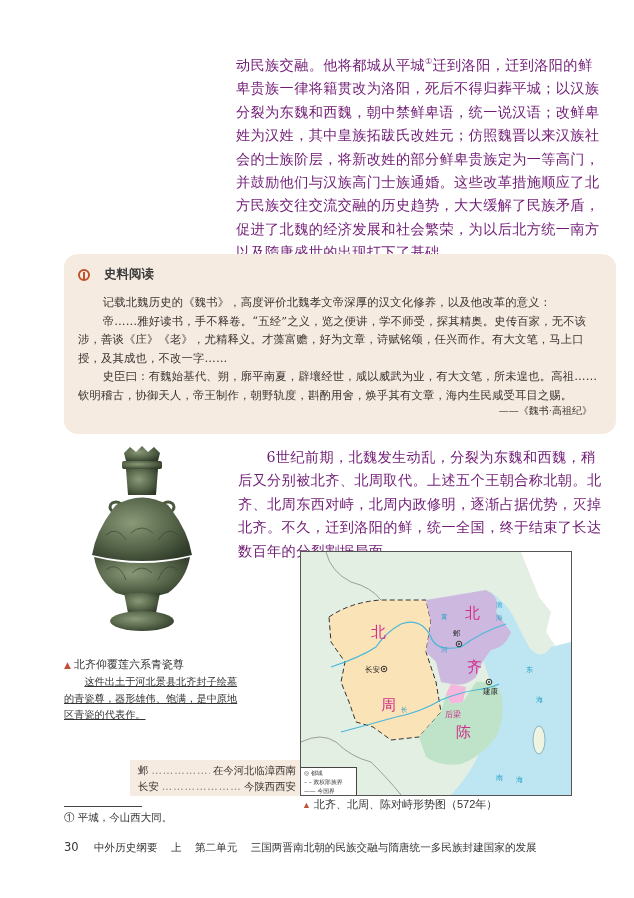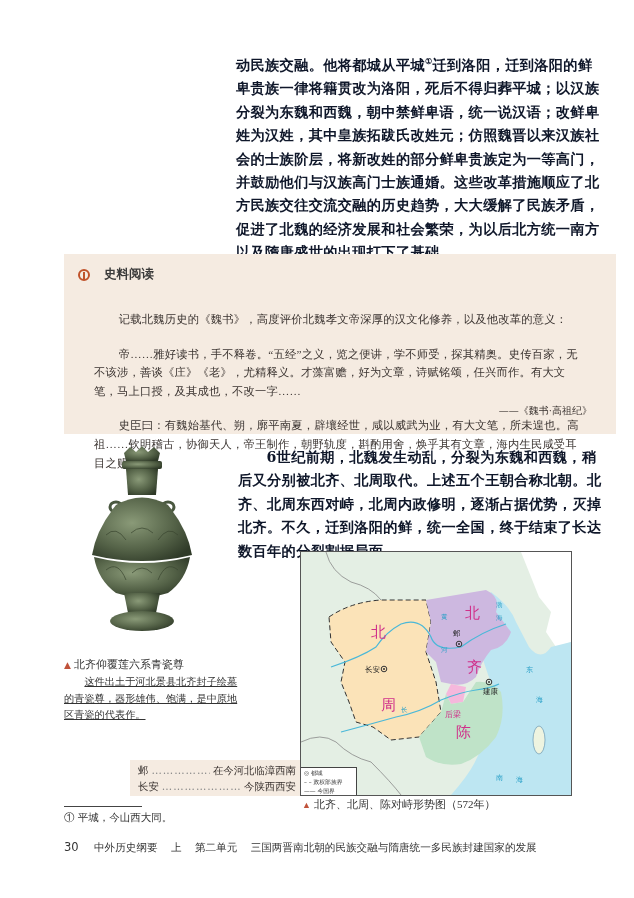--- a/index.html
+++ b/index.html
@@ -1,48 +1,48 @@
 <!DOCTYPE html>
 <html><head>
 <meta charset="utf-8">
 <style>
   html, body { margin: 0; padding: 0; background: #ffffff; }
   body { width: 634px; height: 898px; position: relative; overflow: hidden;
          font-family: "DejaVu Serif", "Liberation Serif", serif; color: #2a2a2a; }
-  .para { position: absolute; font-size: 14.2px; line-height: 23.4px; letter-spacing: 0.35px; color: #0f172a; font-weight: bold; }
+  .para { position: absolute; font-size: 14.2px; line-height: 23.4px; letter-spacing: 0.35px; color: #701a75; }
   .para p { margin: 0; }
   #top-para { left: 236px; top: 50px; width: 368px; }
   #top-para sup { font-size: 8px; vertical-align: 6px; }
   .reading { position: absolute; left: 64px; top: 254px; width: 552px; height: 180px;
-             background: #f5ebe1; border-radius: 0; }
+             background: #f5ebe1; border-radius: 14px; }
   .reading-head { position: absolute; left: 14px; top: 12px; display: flex; align-items: center; }
   .reading-icon { width: 12px; height: 12px; border: 2px solid #c0522a; border-radius: 50%;
                   position: relative; box-sizing: border-box; margin-right: 14px; }
   .reading-icon::after { content: ""; position: absolute; left: 3px; top: 1px; width: 2px; height: 7px; background: #c0522a; }
   .reading-title { font-family: "DejaVu Sans", "Liberation Sans", sans-serif; font-size: 12.5px; font-weight: bold; color: #3a3a3a; }
   .reading-body { position: absolute; left: 14px; top: 40px; width: 520px; font-size: 11.3px;
                   line-height: 18.6px; color: #3a3330; letter-spacing: 0.2px; }
-  .reading-body p { margin: 16px; text-indent: 2.2em; font-family: Liberation Serif, serif; }
+  .reading-body p { margin: 0; text-indent: 2.2em; }
   .reading-source { position: absolute; right: 24px; top: 150px; font-size: 10px; color: #3a3330; }
   #mid-para { left: 238px; top: 446px; width: 366px; }
   #mid-para .indent { text-indent: 2em; }
   .vase { position: absolute; left: 76px; top: 445px; width: 132px; height: 200px; }
   .vase-caption { position: absolute; left: 64px; top: 656px; width: 180px; font-size: 11px; line-height: 17px; color: #333; }
   .vase-caption .cap-title { font-family: "DejaVu Sans", "Liberation Sans", sans-serif; font-size: 11px; color: #333; }
   .vase-caption .cap-desc { font-size: 10.2px; line-height: 16.5px; text-indent: 2em; margin: 0; text-decoration: underline; }
   .tri { color: #c0523a; font-size: 9px; margin-right: 3px; }
   .gloss { position: absolute; left: 130px; top: 760px; width: 172px; height: 36px; background: #f5ebe1;
            font-size: 10.4px; line-height: 16px; color: #3a3330; padding: 2px 6px 0 8px; box-sizing: border-box; }
   .gloss-row { display: flex; justify-content: space-between; }
   .gloss-row .dots { flex: 1; overflow: hidden; white-space: nowrap; color: #888; margin: 0 3px; letter-spacing: 1px; }
   .map-box { position: absolute; left: 300px; top: 551px; width: 270px; height: 243px; border: 1px solid #555; overflow: hidden; background: #e4efe4; }
   .map-box svg { display: block; }
   .legend { position: absolute; left: 0; bottom: 0; width: 56px; height: 28px; background: #fff; border-top: 1px solid #444; border-right: 1px solid #444;
             font-family: "DejaVu Sans", "Liberation Sans", sans-serif; font-size: 5.8px; line-height: 8.8px; color: #333; padding: 1px 3px; box-sizing: border-box; }
-  .map-caption { position: absolute; left: 302px; top: 797px; font-family: Liberation Serif, serif; font-size: 11px; color: #333; }
+  .map-caption { position: absolute; left: 302px; top: 797px; font-family: Liberation Sans, sans-serif; font-size: 11px; color: #333; }
   .footnote-rule { position: absolute; left: 64px; top: 806px; width: 78px; height: 1px; background: #444; }
   .footnote { position: absolute; left: 64px; top: 811px; font-size: 10.5px; color: #333; }
   .page-footer { position: absolute; left: 64px; top: 840px; font-family: "DejaVu Sans", "Liberation Sans", sans-serif; font-size: 10.6px; color: #333; white-space: nowrap; }
   .page-footer span { margin-right: 10px; }
   .page-num { font-size: 11.5px; margin-right: 12px !important; margin-top: 27px; }
   .map-label { font-family: "DejaVu Sans", "Liberation Sans", sans-serif; }
 </style>
 </head>
 <body>
 

